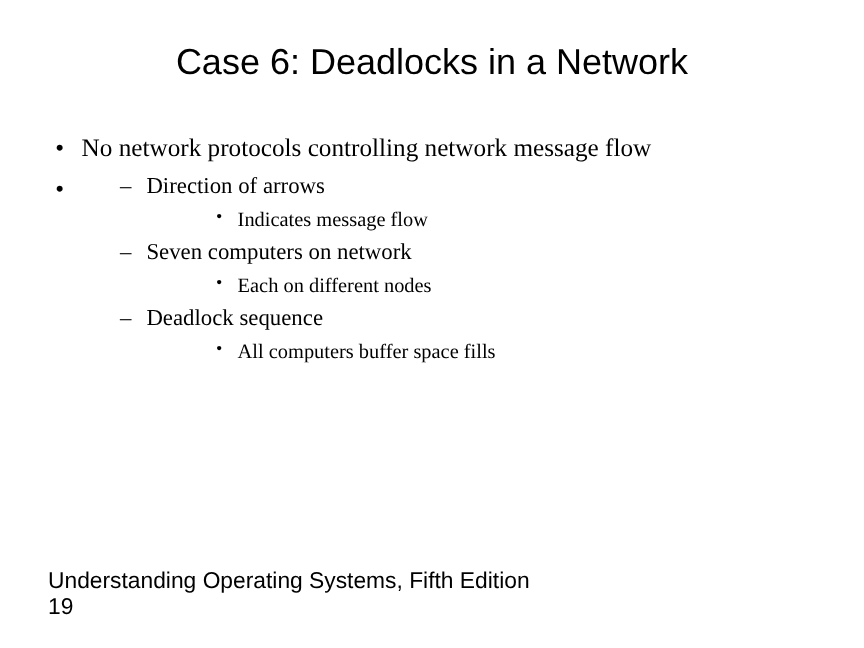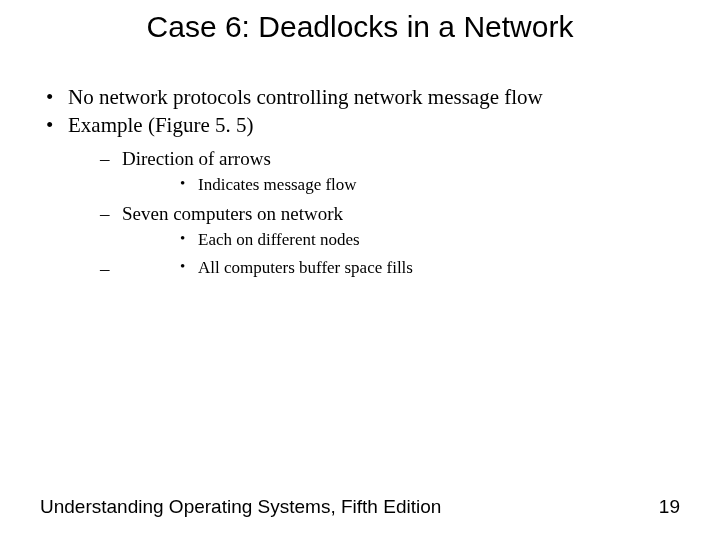--- a/index.html
+++ b/index.html
@@ -8,21 +8,21 @@
     height: 540px;
     background: #ffffff;
     font-family: Arial, Helvetica, sans-serif;
     color: #000000;
     position: relative;
     overflow: hidden;
   }
   .slide {
     width: 100%;
     height: 100%;
-    padding: 10px 40px 0 40px;
+    padding: 36px 40px 0 40px;
   }
   .title {
     font-size: 30px;
     text-align: center;
     font-weight: normal;
     margin-bottom: 40px;
   }
   .content {
     font-size: 21px;
     line-height: 1.25;
@@ -74,47 +74,48 @@
     font-size: 15px;
   }
   .footer {
     position: absolute;
     bottom: 22px;
     left: 40px;
     right: 40px;
     display: flex;
     justify-content: space-between;
     font-size: 19px;
+    flex-direction: column;
   }
 </style>
 </head>
 <body>
 
 <div class="slide">
   <h1 class="title">Case 6: Deadlocks in a Network</h1>
 
   <div class="content">
     <ul class="lvl1">
       <li><span>No network protocols controlling network message flow</span></li>
       <li>
-        <span>Example (Figure 5. 5)</span>
         <ul class="lvl2">
           <li>
             <span>Direction of arrows</span>
             <ul class="lvl3">
               <li><span>Indicates message flow</span></li>
             </ul>
           </li>
           <li>
             <span>Seven computers on network</span>
             <ul class="lvl3">
               <li><span>Each on different nodes</span></li>
             </ul>
           </li>
           <li>
+            <span>Deadlock sequence</span>
             <ul class="lvl3">
               <li><span>All computers buffer space fills</span></li>
             </ul>
           </li>
         </ul>
       </li>
     </ul>
   </div>
 
   <div class="footer">

